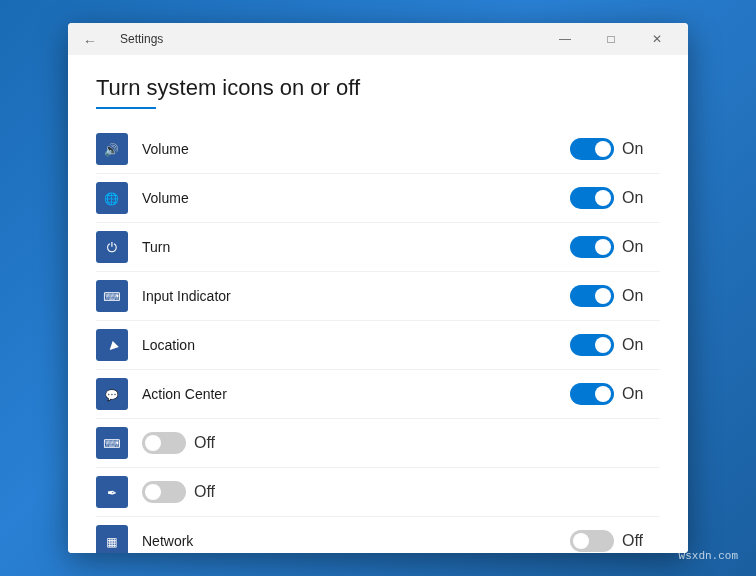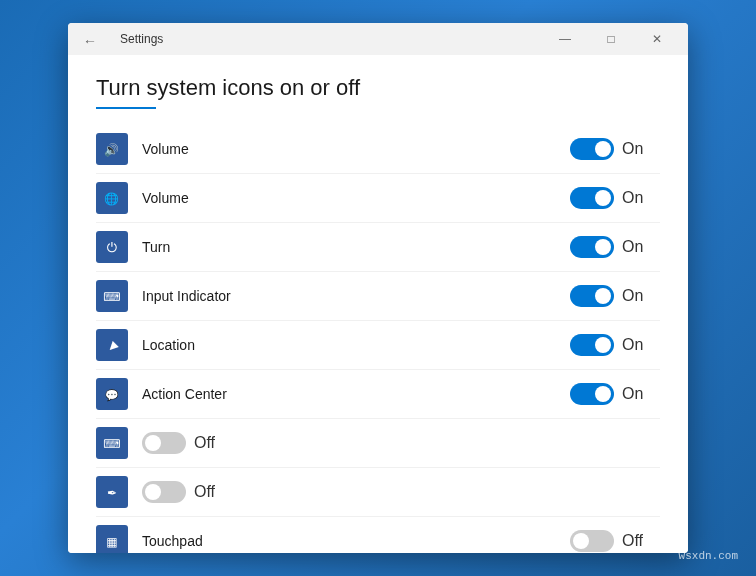--- a/index.html
+++ b/index.html
@@ -273,21 +273,21 @@
             <div class="toggle off">
               <div class="toggle-knob"></div>
             </div>
             <span class="toggle-state">Off</span>
           </div>
         </div>
         <div class="setting-row">
           <div class="setting-icon">
             <span class="icon-touchpad"></span>
           </div>
-          <span class="setting-label">Touchpad</span>
+          <span class="setting-label">Network</span>
           <div class="toggle-wrapper">
             <div class="toggle off">
               <div class="toggle-knob"></div>
             </div>
             <span class="toggle-state">Off</span>
           </div>
         </div>
       </div>
   </div>
 </div>

